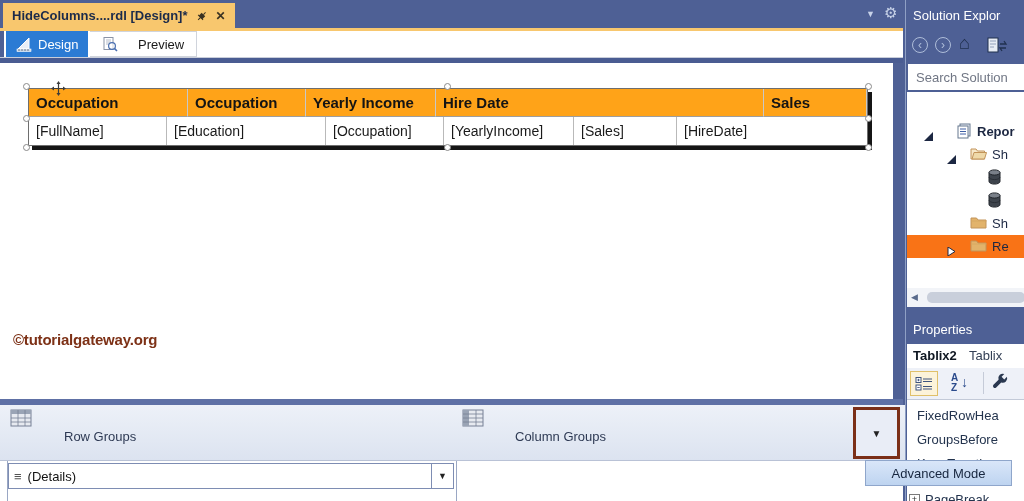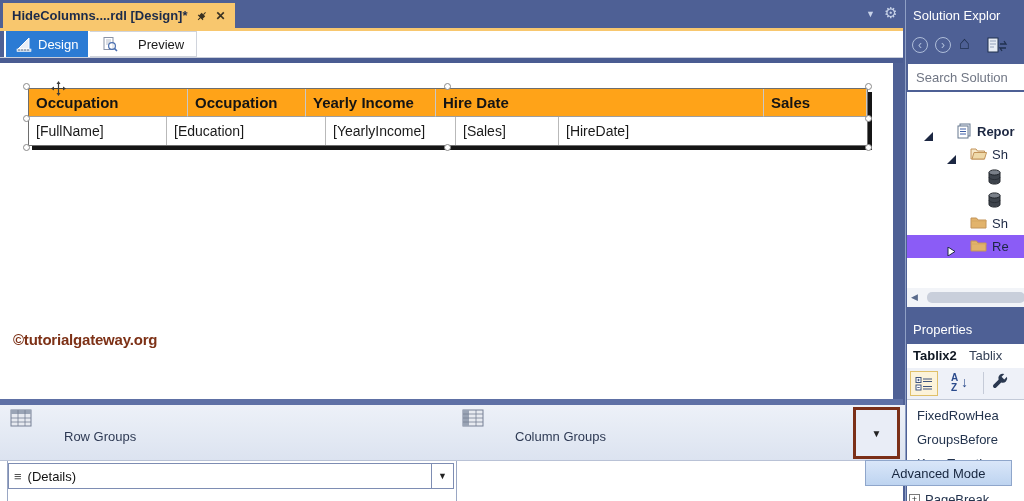--- a/index.html
+++ b/index.html
@@ -63,21 +63,21 @@
   .se-toolbar{position:absolute;left:0;top:32px;width:119px;height:30px;}
   .nav-circle{position:absolute;top:5px;width:16px;height:16px;border:1px solid #AEBDD9;border-radius:50%;color:#AEBDD9;font-size:12px;line-height:14px;text-align:center;cursor:pointer;}
   .home-glyph{position:absolute;left:53px;top:1px;font-size:18px;color:#20304F;cursor:pointer;}
   .sync-icon{position:absolute;left:81px;top:4px;cursor:pointer;}
   .se-search{position:absolute;left:2px;top:64px;width:117px;height:26px;background:#FFFFFF;}
   .se-search input{width:100%;height:100%;border:none;outline:none;font-size:13px;color:#707684;padding-left:8px;font-family:"Liberation Sans",sans-serif;background:transparent;}
   .se-search input::placeholder{color:#707684;opacity:1;}
 
   .se-tree{position:absolute;left:1px;top:92px;width:118px;height:196px;background:#FFFFFF;}
   .tree-row{position:absolute;left:0;width:118px;height:23px;cursor:pointer;}
-  .tree-row.selected{background:#8b5cf6;}
+  .tree-row.selected{background:#f97316;}
   .tree-label{position:absolute;top:4px;font-size:13px;color:#1C2742;white-space:nowrap;}
   .tree-label.bold{font-weight:bold;}
   .exp{position:absolute;top:7px;width:9px;height:9px;cursor:pointer;}
   .tree-ic{position:absolute;top:3px;}
 
   .se-hscroll{position:absolute;left:1px;top:288px;width:118px;height:19px;background:#F2F4F8;}
   .se-hscroll .larr{position:absolute;left:4px;top:4px;font-size:9px;color:#5A6B8C;cursor:pointer;}
   .se-hscroll .thumb{position:absolute;left:20px;top:4px;width:98px;height:11px;background:#C9CFDB;border-radius:5px;cursor:pointer;}
 
   .props-title{position:absolute;left:7px;top:322px;color:#FFFFFF;font-size:13px;}
@@ -156,20 +156,21 @@
       <div class="trow thead">
         <div class="tcell c1">Occupation</div>
         <div class="tcell c2">Occupation</div>
         <div class="tcell c3">Yearly Income</div>
         <div class="tcell c5">Hire Date</div>
         <div class="tcell c4">Sales</div>
       </div>
       <div class="trow tbody">
         <div class="tcell c0">[FullName]</div>
         <div class="tcell c1">[Education]</div>
+        <div class="tcell c2">[Occupation]</div>
         <div class="tcell c3">[YearlyIncome]</div>
         <div class="tcell c4">[Sales]</div>
         <div class="tcell c5">[HireDate]</div>
       </div>
 
       <div class="handle" style="left:-6px;top:-6px;"></div>
       <div class="handle" style="left:415px;top:-6px;"></div>
       <div class="handle" style="left:836px;top:-6px;"></div>
       <div class="handle" style="left:-6px;top:26px;"></div>
       <div class="handle" style="left:836px;top:26px;"></div>

